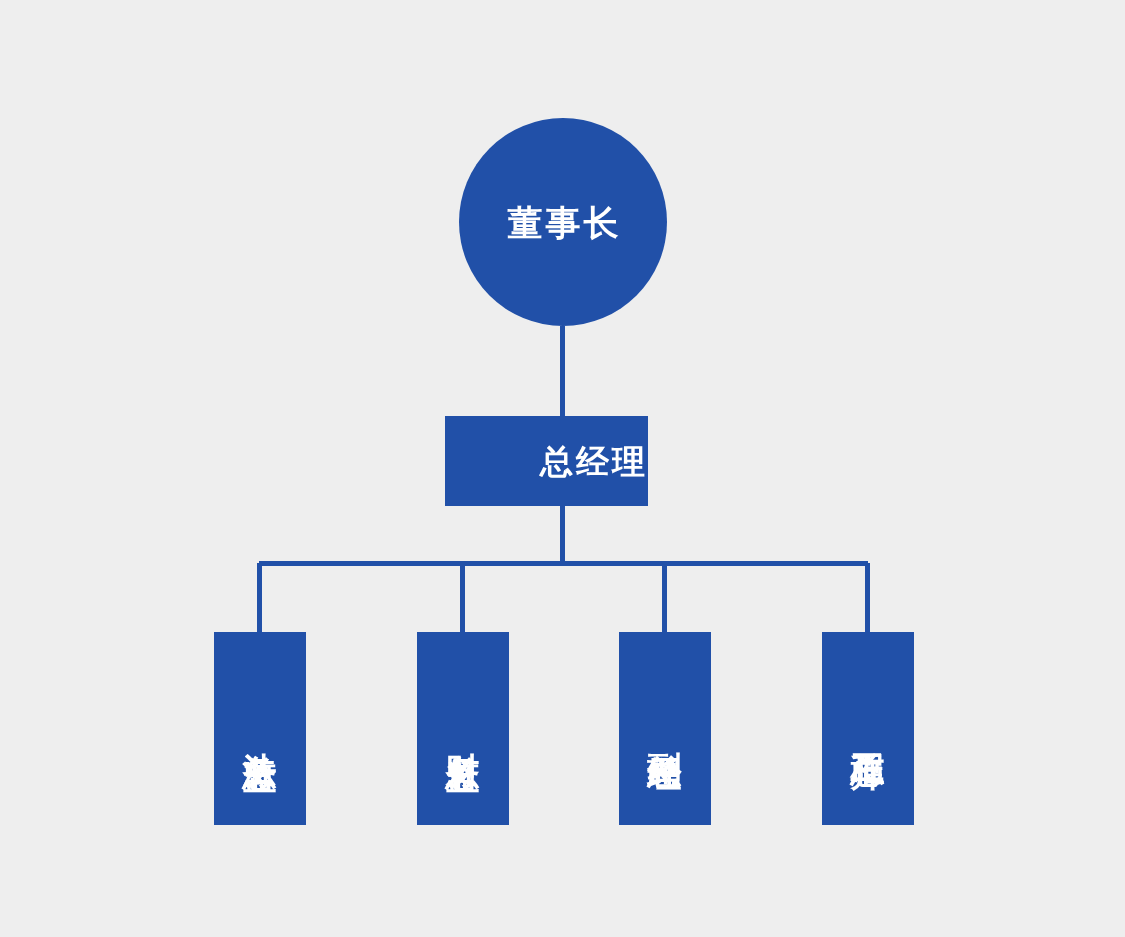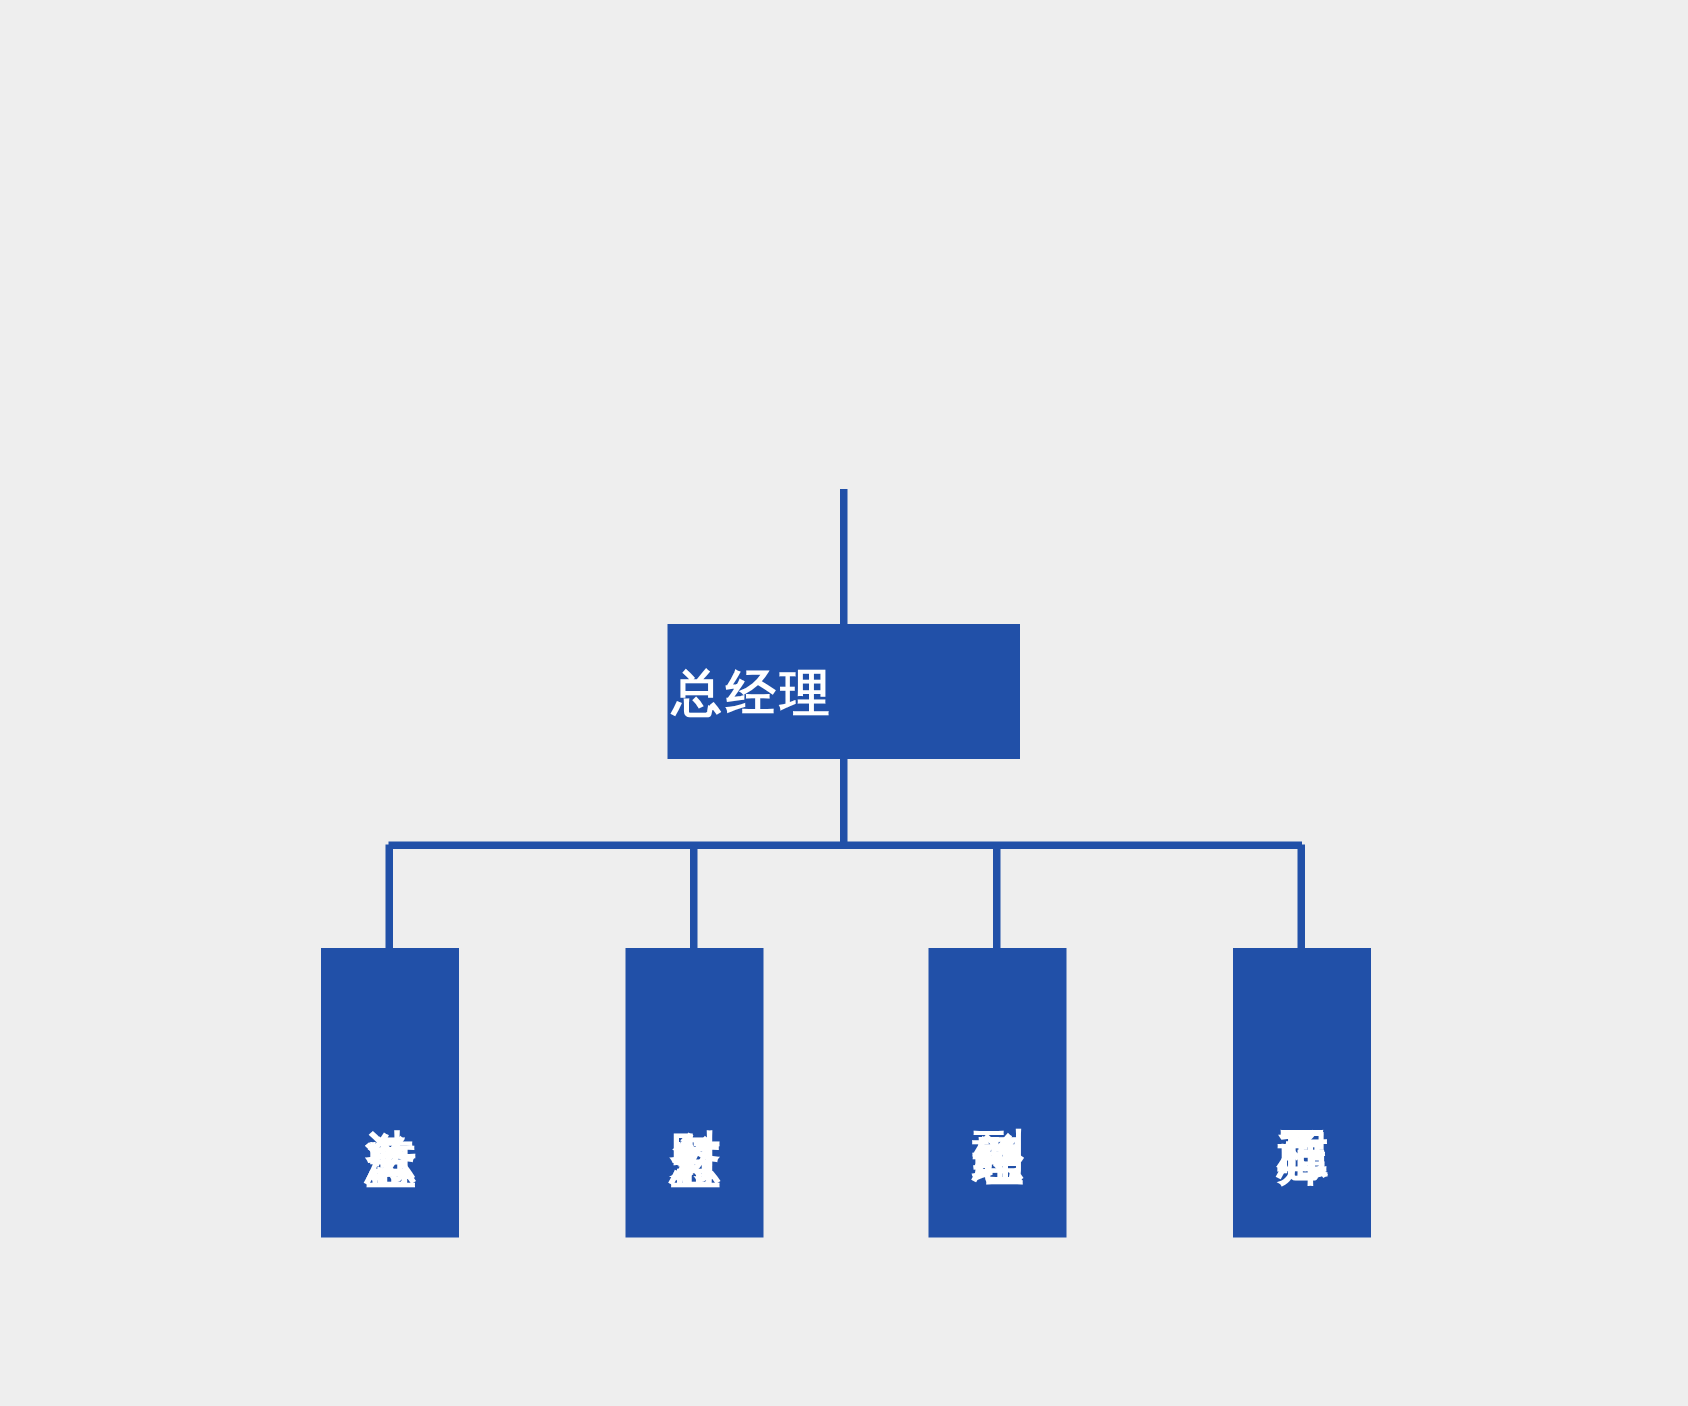--- a/index.html
+++ b/index.html
@@ -54,26 +54,26 @@
     line-height: 1;
     white-space: nowrap;
     text-indent: 3px;
   }
 
   
   .node-rect {
     position: absolute;
     left: 445px;
     top: 416px;
-    width: 235px;
+    width: 203px;
     height: 90px;
     background: #2150A8;
     display: flex;
     align-items: center;
-    justify-content: flex-start;
+    justify-content: flex-end;
     box-sizing: border-box;
     z-index: 3;
   }
   .node-rect .label {
     color: #FFFFFF;
     font-size: 33px;
     font-weight: bold;
     letter-spacing: 3px;
     line-height: 1;
     white-space: nowrap;
@@ -122,20 +122,23 @@
     <line x1="562.5" y1="506" x2="562.5" y2="565" stroke="#2150A8" stroke-width="5"></line>
 
     <line x1="259" y1="563.5" x2="868" y2="563.5" stroke="#2150A8" stroke-width="5"></line>
 
     <line x1="259.5" y1="563" x2="259.5" y2="634" stroke="#2150A8" stroke-width="5"></line>
     <line x1="462.5" y1="563" x2="462.5" y2="634" stroke="#2150A8" stroke-width="5"></line>
     <line x1="664.5" y1="563" x2="664.5" y2="634" stroke="#2150A8" stroke-width="5"></line>
     <line x1="867.5" y1="563" x2="867.5" y2="634" stroke="#2150A8" stroke-width="5"></line>
   </svg>
 
+  <div class="node-circle">
+    <span class="label">董事长</span>
+  </div>
 
   <div class="node-rect">
     <span class="label">总经理</span>
   </div>
 
   <div class="node-leaf leaf-1">
     <span class="label">法务总监</span>
   </div>
 
   <div class="node-leaf leaf-2">

